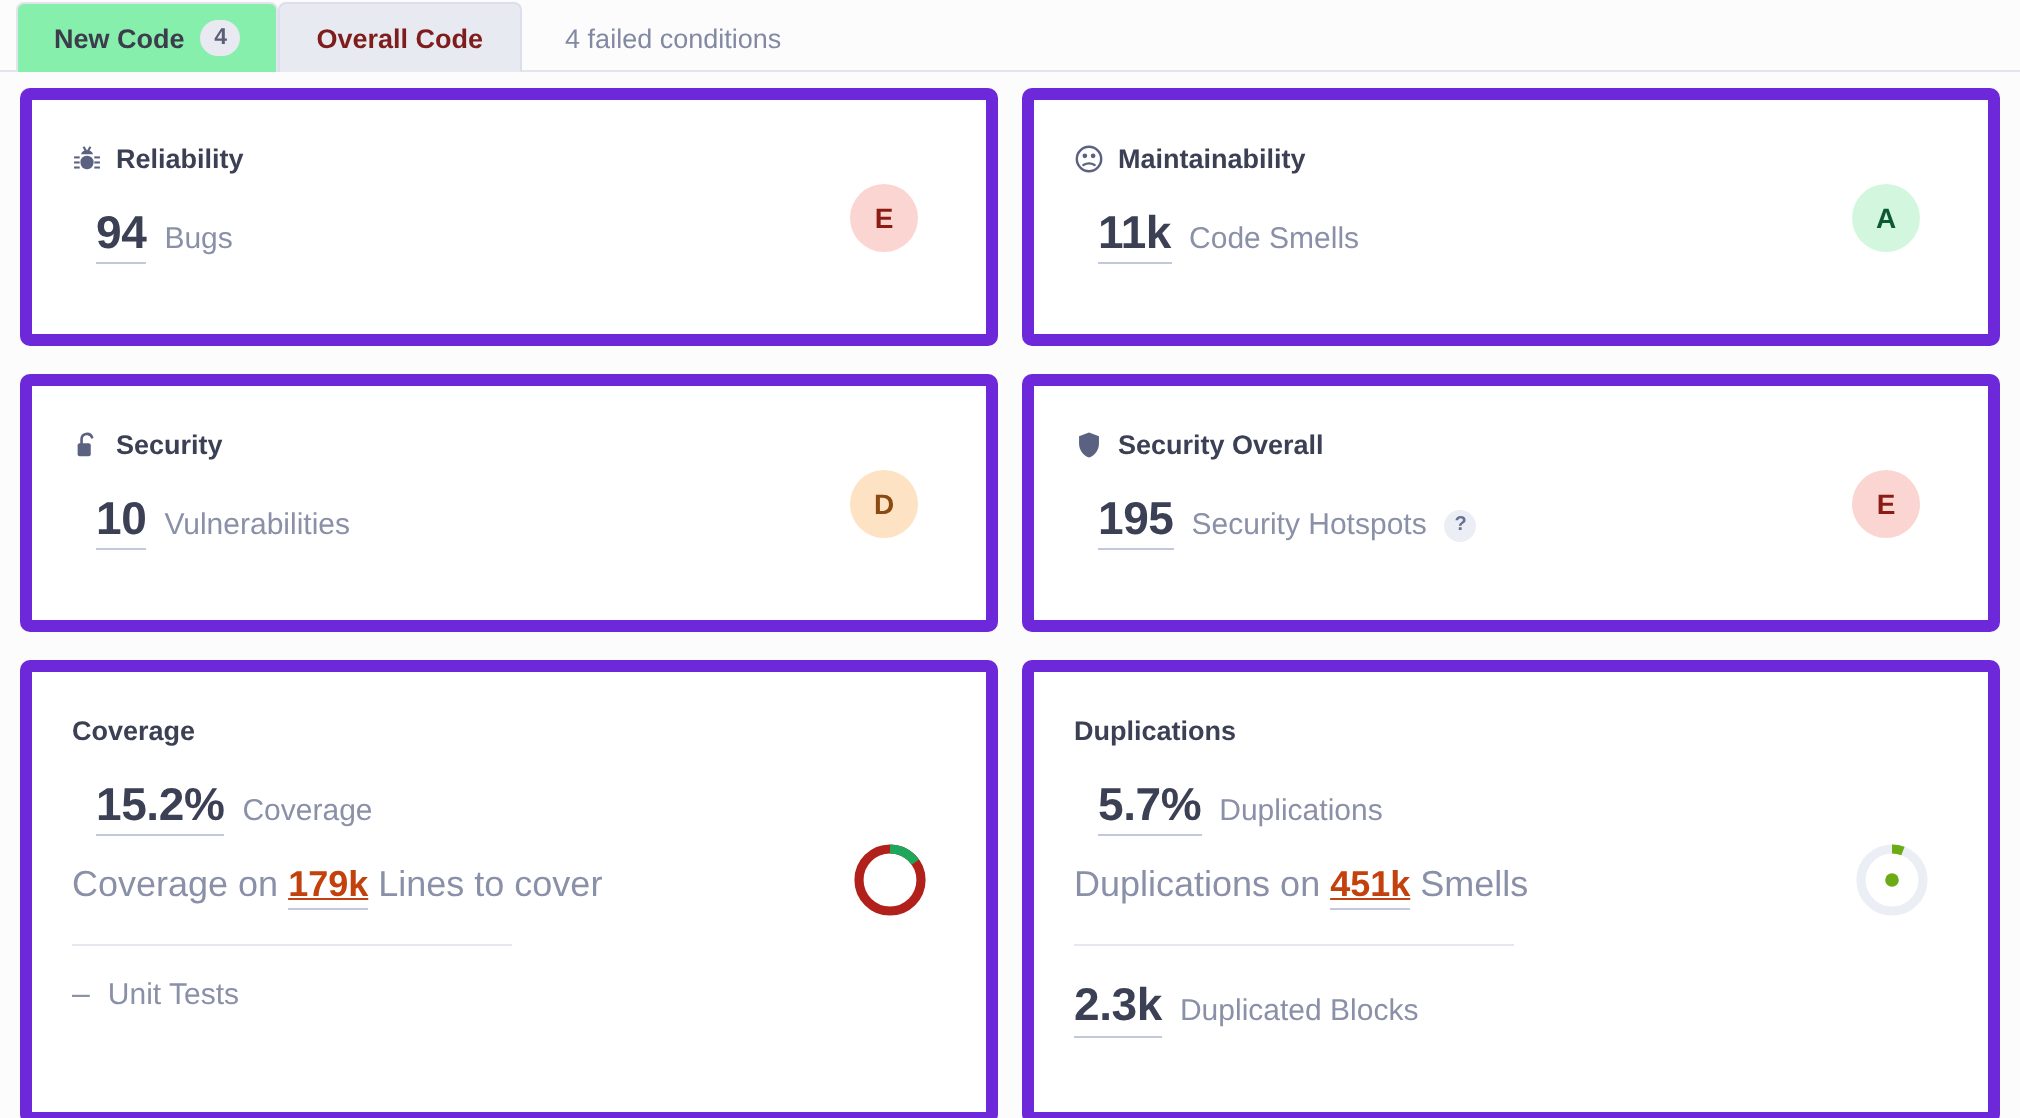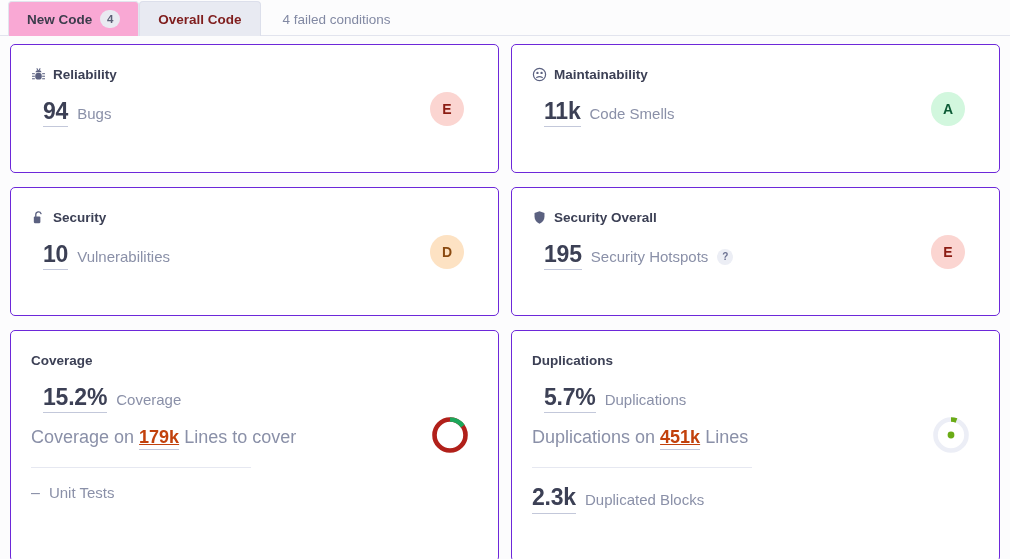--- a/index.html
+++ b/index.html
@@ -34,21 +34,21 @@
     display: flex;
     align-items: center;
     gap: 8px;
     padding: 0 18px;
     border: 1px solid #e2e4ee;
     border-bottom: none;
     border-radius: 4px 4px 0 0;
     font-size: 13.5px;
     font-weight: 600;
     color: #3c3c4c;
-    background: #f9a8d4;
+    background: #86efac;
     cursor: pointer;
     white-space: nowrap;
     z-index: 2;
   }
   .tab.selected {
     background: #e8eaf2;
     border-color: #dcdfeb;
     color: #7f1d1d;
   }
   .tab .pill {
@@ -74,21 +74,21 @@
 
   
   .grid {
     padding: 8px 10px 0 10px;
     display: grid;
     grid-template-columns: 1fr 1fr;
     gap: 14px 12px;
   }
   .card {
     background: #ffffff;
-    border: 1px solid #6d28d9;
+    border: 6px solid #6d28d9;
     border-radius: 5px;
     padding: 22px 20px 20px 20px;
     position: relative;
   }
   .card.tall { min-height: 232px; }
   .card.short { min-height: 129px; }
 
   
   .card-head {
     display: flex;
@@ -321,21 +321,21 @@
     <div class="card-head">
       <span>Duplications</span>
     </div>
     <div class="metric-row">
       <a class="metric-val" href="#">5.7%</a>
       <span class="metric-label">Duplications</span>
     </div>
     <div class="sub-row">
       <span>Duplications on</span>
       <a class="sub-strong" href="#">451k</a>
-      <span>Lines</span>
+      <span>Smells</span>
     </div>
     <div class="divider"></div>
     <div class="footer-row">
       <a class="metric-val" href="#">2.3k</a>
       <span class="metric-label">Duplicated Blocks</span>
     </div>
     <div class="donut">
       <svg width="40" height="40" viewBox="0 0 40 40">
         <circle cx="20" cy="20" r="15.5" fill="none" stroke="#eceef6" stroke-width="4.6"></circle>
         <circle cx="20" cy="20" r="15.5" fill="none" stroke="#6aab16" stroke-width="4.6" stroke-dasharray="5.6 91.8" stroke-dashoffset="0" transform="rotate(-90 20 20)"></circle>

